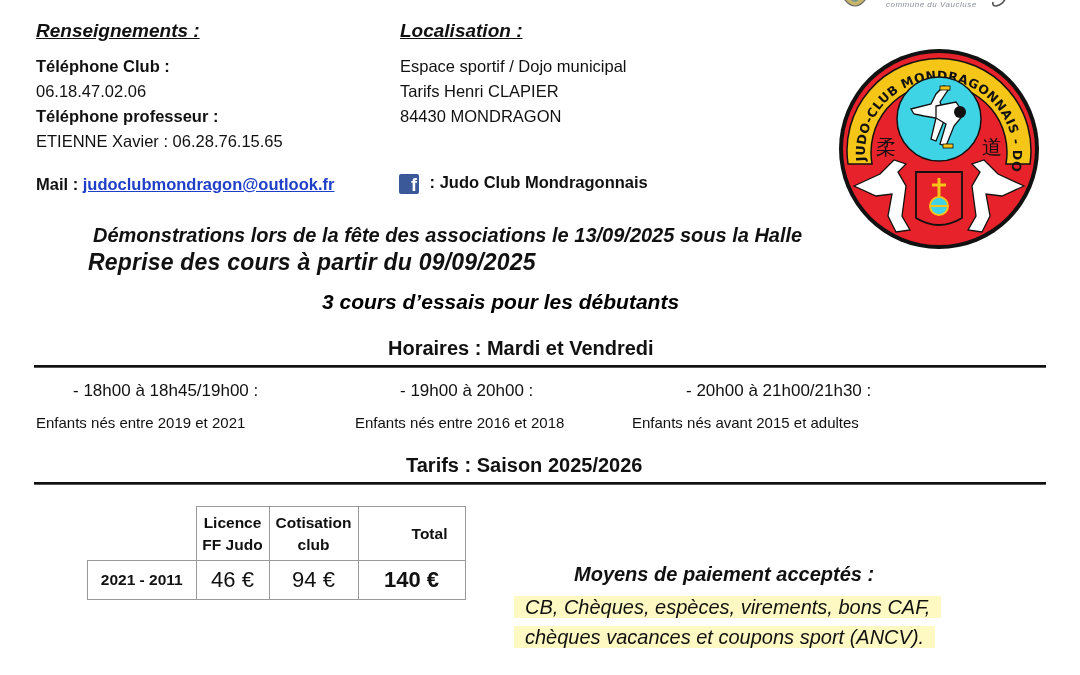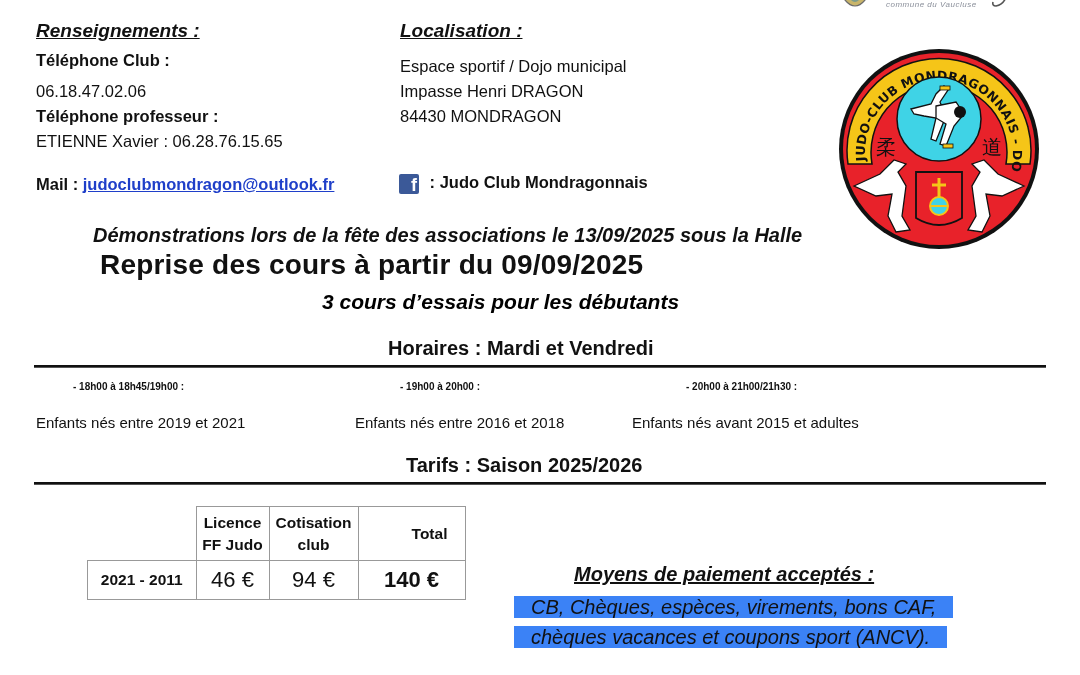--- a/index.html
+++ b/index.html
@@ -16,69 +16,69 @@
     font-size: 19px; white-space: nowrap; text-align: right;
   }
   .mail-link { color: #1f3fc9; text-decoration: underline; font-weight: bold; }
   .fb-icon {
     display: inline-block; width: 20px; height: 20px; background: #3b5998;
     color: #fff; font-weight: bold; font-size: 18px; line-height: 22px;
     text-align: right; padding-right: 2px; box-sizing: border-box; border-radius: 2px;
     font-family: "Liberation Sans", sans-serif; vertical-align: -3px;
   }
   .demo { font-size: 20px; font-weight: bold; font-style: italic; white-space: nowrap; }
-  .reprise { font-size: 28px; font-weight: bold; white-space: nowrap; letter-spacing: 0.2px; margin-left: 12px; }
+  .reprise { font-size: 23px; font-weight: bold; font-style: italic; white-space: nowrap; letter-spacing: 0.2px; }
   .essais { font-size: 21px; font-weight: bold; font-style: italic; color: #000000; white-space: nowrap; }
   .h-center { font-size: 20px; font-weight: bold; white-space: nowrap; }
   .rule { position: absolute; left: 34px; width: 1012px; height: 0; border-top: 2px solid #111; border-bottom: 1px solid #555; }
-  .slot-time { font-size: 10px; font-weight: bold; white-space: nowrap; }
+  .slot-time { font-size: 17px; font-weight: normal; white-space: nowrap; }
   .slot-desc { font-size: 15px; white-space: nowrap; }
   table.tarifs { border-collapse: collapse; position: absolute; left: 87px; top: 506px; }
   table.tarifs td {
     border: 1.5px solid #999; text-align: center; vertical-align: middle;
     padding: 0;
   }
   table.tarifs td.empty { border-top: none; border-left: none; }
   .th { font-weight: bold; font-size: 15.5px; line-height: 22px; }
   .rowlabel { font-weight: bold; font-size: 15.5px; line-height: 22px; }
   .price { font-size: 22px; }
   .price-bold { font-size: 22px; font-weight: bold; }
   .pay-title { font-size: 20px; font-weight: bold; font-style: italic; white-space: nowrap; }
-  .pay-line { font-size: 20px; font-style: italic; white-space: nowrap; background: #3b82f6; padding: 0 17px; }
+  .pay-line { font-size: 20px; font-style: italic; white-space: nowrap; background: #fef9c3; padding: 0 11px; }
   .top-logo-text { font-size: 8px; color: #8a8f9a; font-style: italic; letter-spacing: 0.5px; white-space: nowrap; }
 </style>
 </head>
 <body>
 
 <div class="abs" style="left:842px; top:-8px; width:26px; height:20px;">
   <svg width="26" height="20" viewBox="0 0 26 20">
     <path d="M3 0 L23 0 L23 8 Q13 20 3 8 Z" fill="#c9b56a" stroke="#6b6b6b" stroke-width="1.2"></path>
     <path d="M8 2 L18 2 L18 7 Q13 13 8 7 Z" fill="#7d9c8a"></path>
   </svg>
 </div>
 <div class="abs top-logo-text" style="left:886px; top:0px;">commune du Vaucluse</div>
 <div class="abs" style="left:990px; top:-10px;">
   <svg width="24" height="22" viewBox="0 0 24 22">
     <path d="M18 0 Q16 14 6 16 Q2 16 3 12" stroke="#555" stroke-width="1.6" fill="none"></path>
   </svg>
 </div>
 
 <div class="abs section-head" style="left:36px; top:20px;">Renseignements :</div>
-<div class="abs txt bold" style="left:36px; top:48px;">Téléphone Club :</div>
+<div class="abs txt bold" style="left:36px; top:54px;">Téléphone Club :</div>
 <div class="abs txt" style="left:36px; top:79px;">06.18.47.02.06</div>
 <div class="abs txt bold" style="left:36px; top:104px;">Téléphone professeur :</div>
 <div class="abs txt" style="left:36px; top:129px;">ETIENNE Xavier : 06.28.76.15.65</div>
 <div class="abs txt bold" style="left:36px; top:172px;">
   <span>Mail :</span>
   <a class="mail-link">judoclubmondragon@outlook.fr</a>
 </div>
 
 <div class="abs section-head" style="left:400px; top:20px;">Localisation :</div>
 <div class="abs txt" style="left:400px; top:54px;">Espace sportif / Dojo municipal</div>
-<div class="abs txt" style="left:400px; top:79px;">Impasse Henri DRAGON</div>
+<div class="abs txt" style="left:400px; top:79px;">Tarifs Henri CLAPIER</div>
 <div class="abs txt" style="left:400px; top:104px;">84430 MONDRAGON</div>
 <div class="abs txt bold" style="left:399px; top:170px;">
   <span class="fb-icon">f</span>
   <span style="margin-left:6px;">: Judo Club Mondragonnais</span>
 </div>
 
 <div class="abs" style="left:836px; top:46px; width:206px; height:206px;">
   <svg width="206" height="206" viewBox="0 0 206 206">
     <defs>
       <path id="ringPath" d="M 30 120 A 74 74 0 1 1 176 120"></path>
@@ -152,21 +152,21 @@
   </tr>
   <tr style="height:39px;">
     <td class="rowlabel">2021 - 2011</td>
     <td class="price">46 €</td>
     <td class="price">94 €</td>
     <td class="price-bold">140 €</td>
   </tr>
 </tbody>
   </table>
 
-<div class="abs pay-title" style="left:574px; top:563px;text-decoration:underline;">Moyens de paiement acceptés :</div>
+<div class="abs pay-title" style="left:574px; top:563px;">Moyens de paiement acceptés :</div>
 <div class="abs" style="left:514px; top:593px;">
   <div style="line-height:29px;">
     <span class="pay-line">CB, Chèques, espèces, virements, bons CAF,</span>
   </div>
   <div style="line-height:29px;">
     <span class="pay-line">chèques vacances et coupons sport (ANCV).</span>
   </div>
 </div>
 
 </body></html>

